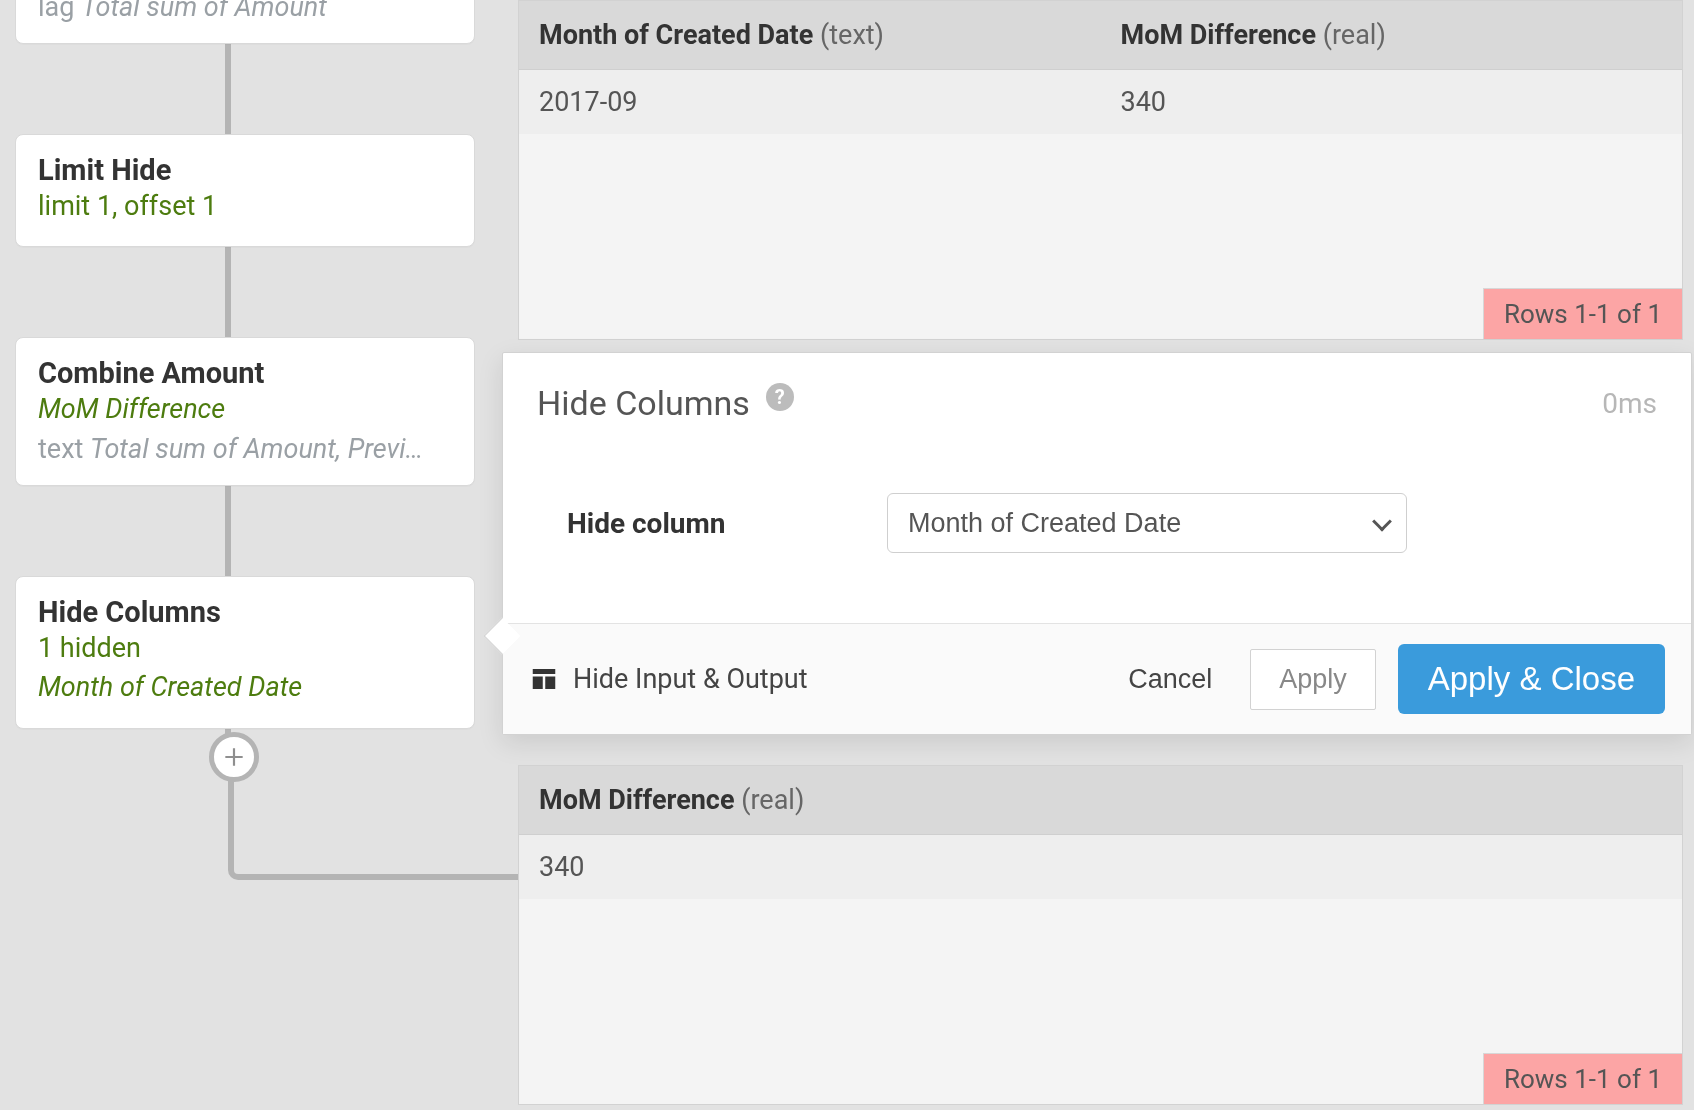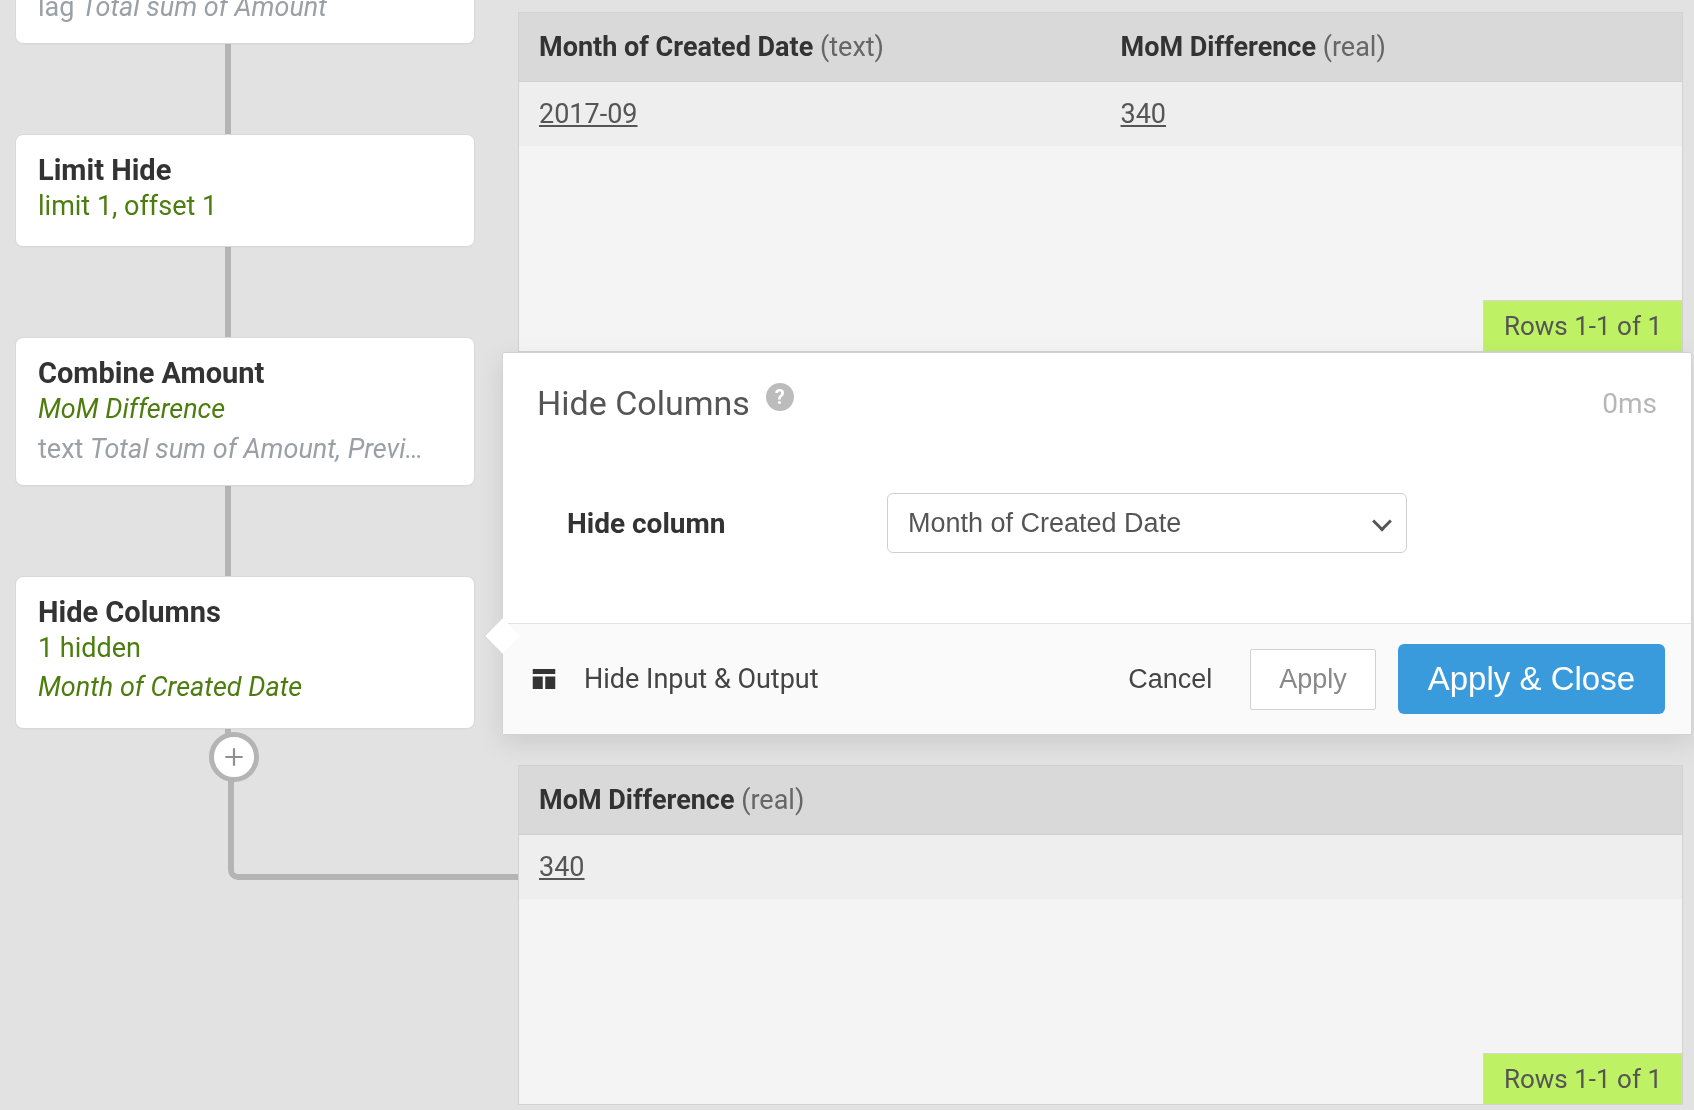--- a/index.html
+++ b/index.html
@@ -101,25 +101,25 @@
   }
   .th {
     flex:1;
     padding:18px 20px;
     font-size:27px;
     color:#333;
   }
   .th b { font-weight:700; }
   .th .type { font-weight:400; color:#666; }
   .trow { display:flex; background:#eeeeee; }
-  .td { flex:1; padding:16px 20px; font-size:27px; color:#555;text-decoration:underline; }
+  .td { flex:1; padding:16px 20px; font-size:27px; color:#555; }
   .rows-badge {
     position:absolute;
     right:0; bottom:0;
-    background:#bef264;
+    background:#fca5a5;
     border:1px solid #d7d7d7;
     border-bottom:none; border-right:none;
     padding:10px 20px;
     font-size:26px;
     color:#555;
   }
 
   
   .panel {
     position:absolute;
@@ -199,21 +199,21 @@
   }
 
   .panel-footer {
     border-top:1px solid #e3e3e3;
     background:#fafafa;
     padding:20px 26px;
     display:flex;
     align-items:center;
     gap:22px;
   }
-  .panel-footer .left { display:flex; align-items:center; gap:25px; flex:1; }
+  .panel-footer .left { display:flex; align-items:center; gap:14px; flex:1; }
   .panel-footer .left .label { font-size:27px; color:#444; }
   .btn-text {
     background:none;border:none;
     font-size:27px;color:#444;
     padding:12px 16px; cursor:pointer;
   }
   .btn-outline {
     background:#fff;border:1px solid #d2d2d2;border-radius:2px;
     font-size:27px;color:#888;
     padding:14px 28px; cursor:pointer;
@@ -260,21 +260,21 @@
     <div class="add-btn">
       <svg width="26" height="26" viewBox="0 0 24 24">
         <path fill="#8f8f8f" d="M11 4h2v7h7v2h-7v7h-2v-7H4v-2h7z"></path>
       </svg>
     </div>
   </div>
 </div>
 
 <div class="elbow" style="left:228px;top:780px;"></div>
 
-<div class="table-pane" style="left:518px;top:12px;width:1165px;height:340px;">
+<div class="table-pane" style="left:518px;top:0;width:1165px;height:340px;">
   <div class="thead">
     <div class="th">
       <b>Month of Created Date</b>
       <span class="type">(text)</span>
     </div>
     <div class="th">
       <b>MoM Difference</b>
       <span class="type">(real)</span>
     </div>
   </div>

